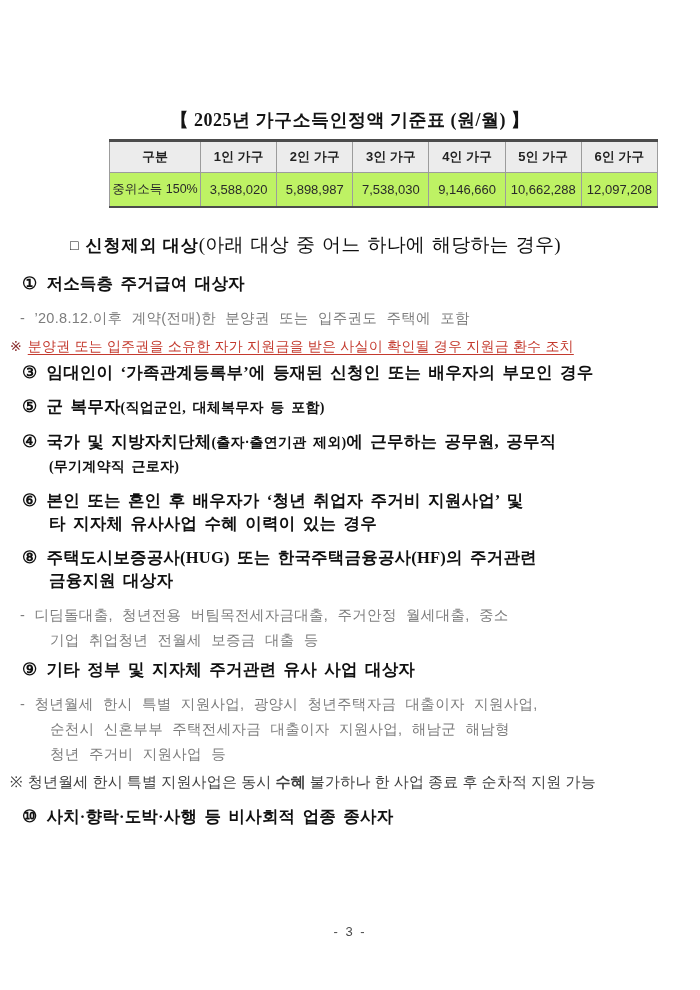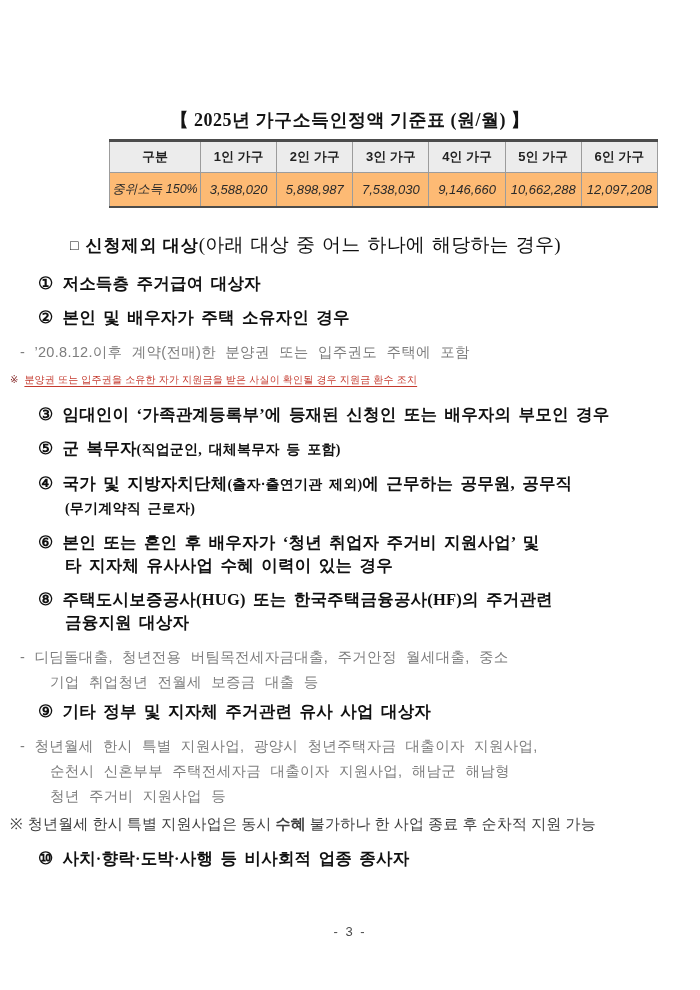--- a/index.html
+++ b/index.html
@@ -43,39 +43,38 @@
     background:#ececec;
     height:28px;
     font-size:13px;
     font-weight:bold;
     color:#222222;
   }
   table.income td {
     height:31px;
     font-size:13px;
     color:#2a2a2a;
-    background:#fdba74;
-    font-style:italic;
+    background:#bef264;
   }
   table.income th:first-child, table.income td:first-child { width:88px; }
   table.income td:first-child { font-size:12.5px; }
 
   
   .section-head {
     margin:26px 0 14px 70px;
     font-size:17px;
     color:#101010;
     line-height:22px;
   }
   .section-marker { font-size:14px; margin-right:7px; position:relative; top:-1px; color:#101010; }
   .section-title  { font-weight:bold; letter-spacing:1px; }
   .section-subtitle { font-size:19px; letter-spacing:0.2px; word-spacing:2px; }
 
   
-  .blk.item { margin-bottom:11px;margin-left:16px; }
+  .blk.item { margin-bottom:11px; }
   .iline {
     margin-left:22px;
     line-height:23px;
     font-size:16.5px;
     font-weight:bold;
     color:#101010;
     letter-spacing:0.2px;
     word-spacing:3px;
     white-space:nowrap;
   }
@@ -88,23 +87,23 @@
     font-family:"Liberation Sans","DejaVu Sans",sans-serif;
     font-size:14.5px;
     color:#7d7d7d;
     letter-spacing:0.3px;
     word-spacing:5px;
   }
   .sline { margin-left:20px; line-height:25px; white-space:nowrap; }
   .sline.cont { margin-left:50px; }
 
   .blk.notered {
-    margin:0 0 13px 10px;
-    font-family:"Liberation Sans","DejaVu Sans",sans-serif;
-    font-size:10px;
+    margin:0 0 5px 10px;
+    font-family:"Liberation Sans","DejaVu Sans",sans-serif;
+    font-size:14px;
     line-height:20px;
     white-space:nowrap;
   }
   .nmark { color:#8a3030; margin-right:6px; }
   .redtext {
     color:#c43a2e;
     text-decoration:underline;
     text-underline-offset:3px;
     letter-spacing:0.2px;
   }
@@ -167,23 +166,20 @@
   </div>
 
   <div class="section-head">
     <span class="section-marker">□</span><span class="section-title">신청제외 대상</span><span class="section-subtitle">(아래 대상 중 어느 하나에 해당하는 경우)</span>
   </div>
 
   <div>
       <div class="blk item">
         <div class="iline"><span class="num">①</span><span>저소득층 주거급여 대상자</span></div>
       </div>
-      <div class="blk item">
-        <div class="iline"><span class="num">②</span><span>본인 및 배우자가 주택 소유자인 경우</span></div>
-      </div>
       <div class="blk sub">
         <div class="sline">- ’20.8.12.이후 계약(전매)한 분양권 또는 입주권도 주택에 포함</div>
       </div>
       <div class="blk notered"><span class="nmark">※</span><span class="redtext">분양권 또는 입주권을 소유한 자가 지원금을 받은 사실이 확인될 경우 지원금 환수 조치</span></div>
       <div class="blk item">
         <div class="iline"><span class="num">③</span><span>임대인이 ‘가족관계등록부’에 등재된 신청인 또는 배우자의 부모인 경우</span></div>
       </div>
       <div class="blk item">
         <div class="iline"><span class="num">⑤</span><span>군 복무자</span><span class="psmall">(직업군인, 대체복무자 등 포함)</span></div>
       </div>

